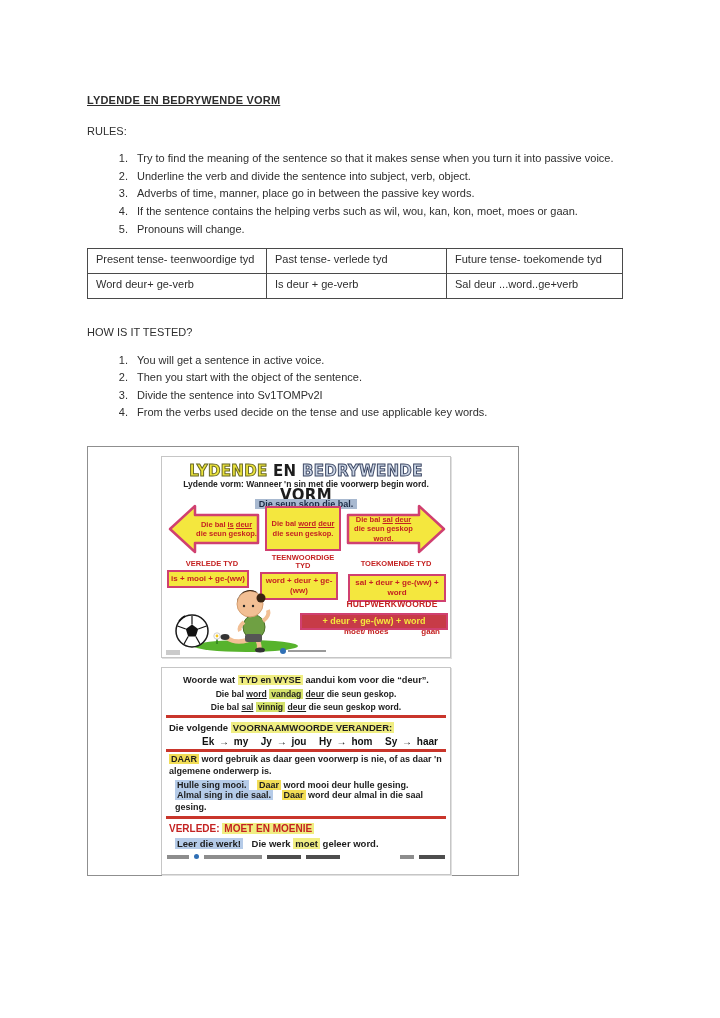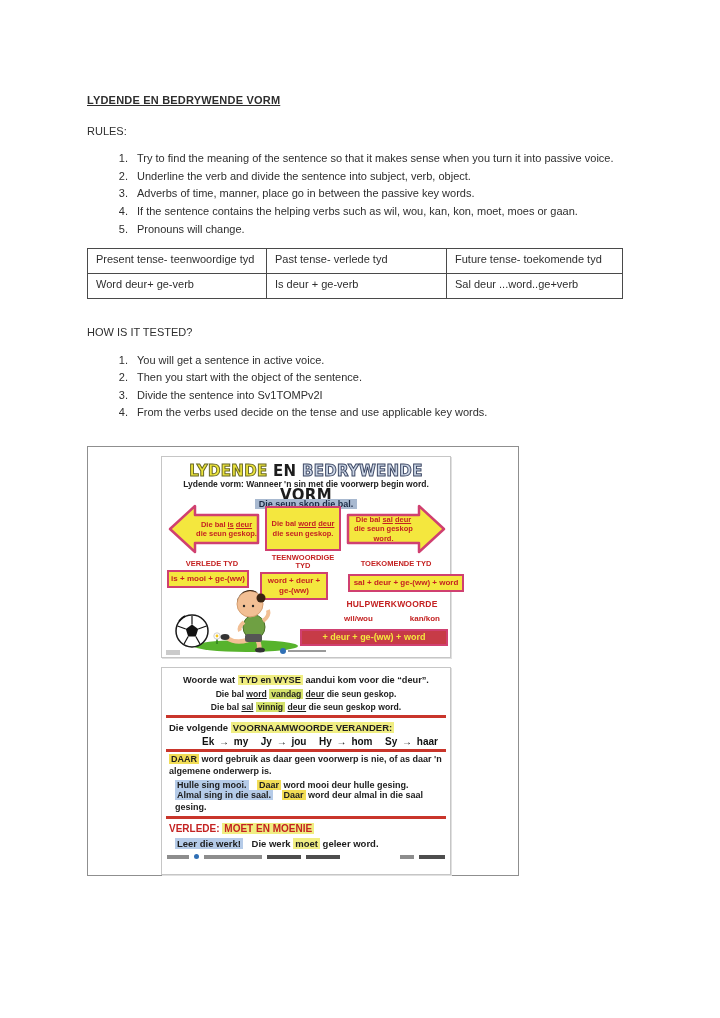--- a/index.html
+++ b/index.html
@@ -39,21 +39,21 @@
            display:flex;flex-wrap:wrap;align-content:center;justify-content:center;text-align:center;
            font-size:7.5px;line-height:1.25;font-weight:bold;color:var(--red_text);column-gap:2px;padding:1px 3px;}
   .u{text-decoration:underline;text-underline-offset:1px;}
 
   .tense-label{position:absolute;text-align:center;font-size:7.5px;font-weight:bold;color:var(--red_text);line-height:1.1;}
   .formula{position:absolute;background:var(--yellow);border:2px solid var(--crimson);color:var(--red_text);
            font-size:8px;font-weight:bold;text-align:center;line-height:1.25;padding:2px 2px;}
   .helpers{position:absolute;left:176px;top:141px;width:108px;color:var(--red_text);font-weight:bold;}
   .helpers-h{font-size:8.5px;text-align:center;letter-spacing:.2px;}
   .helpers-row{display:flex;justify-content:space-between;font-size:8px;padding:0 6px;margin-top:1px;}
-  .red-box{position:absolute;left:138px;top:172px;width:148px;height:17px;background:var(--red_box);
+  .red-box{position:absolute;left:138px;top:156px;width:148px;height:17px;background:var(--red_box);
            border:2px solid var(--crimson);color:var(--yellow);font-size:9px;font-weight:bold;
            display:flex;align-items:center;justify-content:center;}
   .scene{position:absolute;left:8px;top:130px;}
   .mini-mark{position:absolute;left:4px;bottom:2px;width:14px;height:5px;background:#b5b5b5;opacity:.7;}
   .mini-logo{position:absolute;left:118px;bottom:3px;width:46px;height:6px;display:flex;align-items:center;gap:2px;}
   .mini-logo .dot{width:6px;height:6px;border-radius:50%;background:#2f6fb5;}
   .mini-logo .dash{height:2px;background:#9a9a9a;flex:1;}
 
   
   .p2-line{position:absolute;left:7px;right:7px;font-weight:bold;color:#1d1d1d;}
@@ -160,22 +160,22 @@
             <span class="u">deur</span>
             <span>die seun geskop word.</span>
           </div>
         </div>
 
         <div class="tense-label" style="left:2px;top:103px;width:96px;">VERLEDE TYD</div>
         <div class="tense-label" style="left:103px;top:97px;width:76px;">TEENWOORDIGE TYD</div>
         <div class="tense-label" style="left:184px;top:103px;width:100px;">TOEKOMENDE TYD</div>
 
         <div class="formula" style="left:5px;top:113px;width:82px;">is + mooi + ge-(ww)</div>
-        <div class="formula" style="left:98px;top:115px;width:68px;">word + deur + ge-(ww)</div>
-        <div class="formula" style="left:186px;top:117px;width:116px;">sal + deur + ge-(ww) + word</div>
+        <div class="formula" style="left:98px;top:115px;width:78px;">word + deur + ge-(ww)</div>
+        <div class="formula" style="left:186px;top:117px;width:98px;">sal + deur + ge-(ww) + word</div>
 
         <svg class="scene" width="134" height="66" viewBox="0 0 134 66">
           <ellipse cx="76" cy="59" rx="52" ry="6" fill="#57b32c"></ellipse>
           <g>
             <circle cx="22" cy="44" r="16" fill="#ffffff" stroke="#1a1a1a" stroke-width="1.5"></circle>
             <polygon points="22,37.5 28.2,42 25.8,49.5 18.2,49.5 15.8,42" fill="#111"></polygon>
             <line x1="22" y1="37.5" x2="22" y2="29" stroke="#111" stroke-width="1.2"></line>
             <line x1="28.2" y1="42" x2="36.5" y2="39" stroke="#111" stroke-width="1.2"></line>
             <line x1="25.8" y1="49.5" x2="30" y2="57" stroke="#111" stroke-width="1.2"></line>
             <line x1="18.2" y1="49.5" x2="14" y2="57" stroke="#111" stroke-width="1.2"></line>

